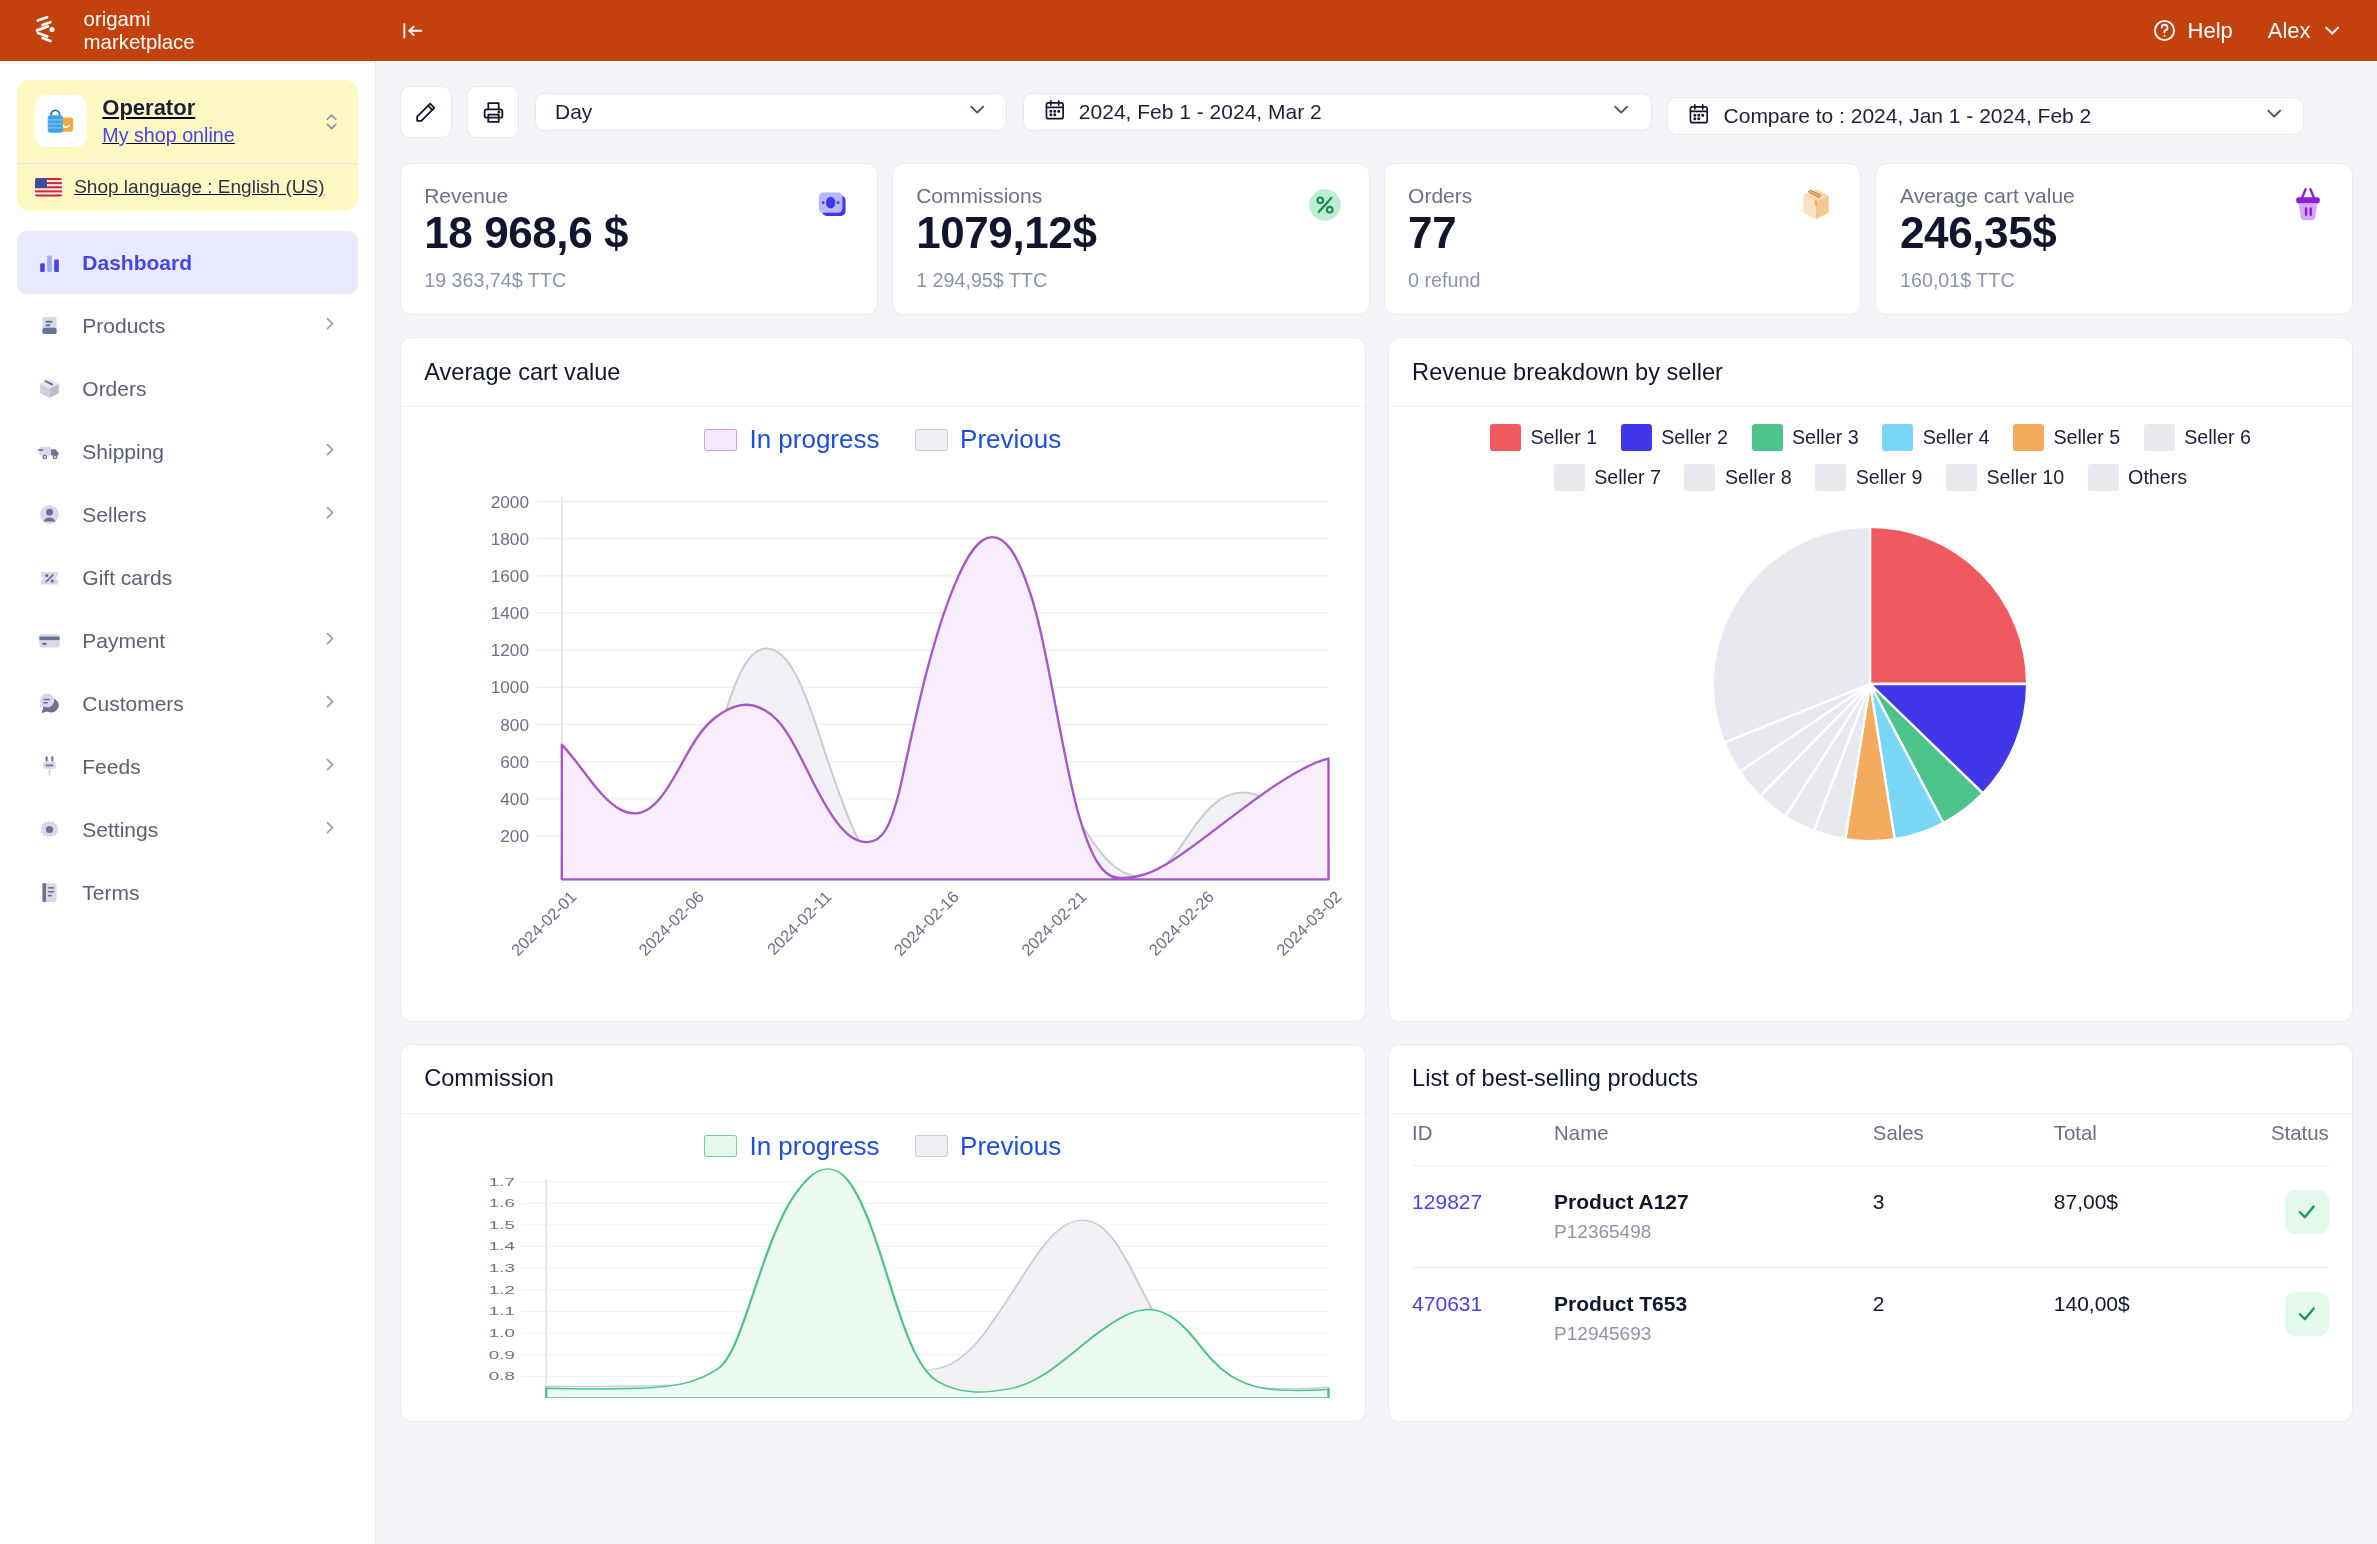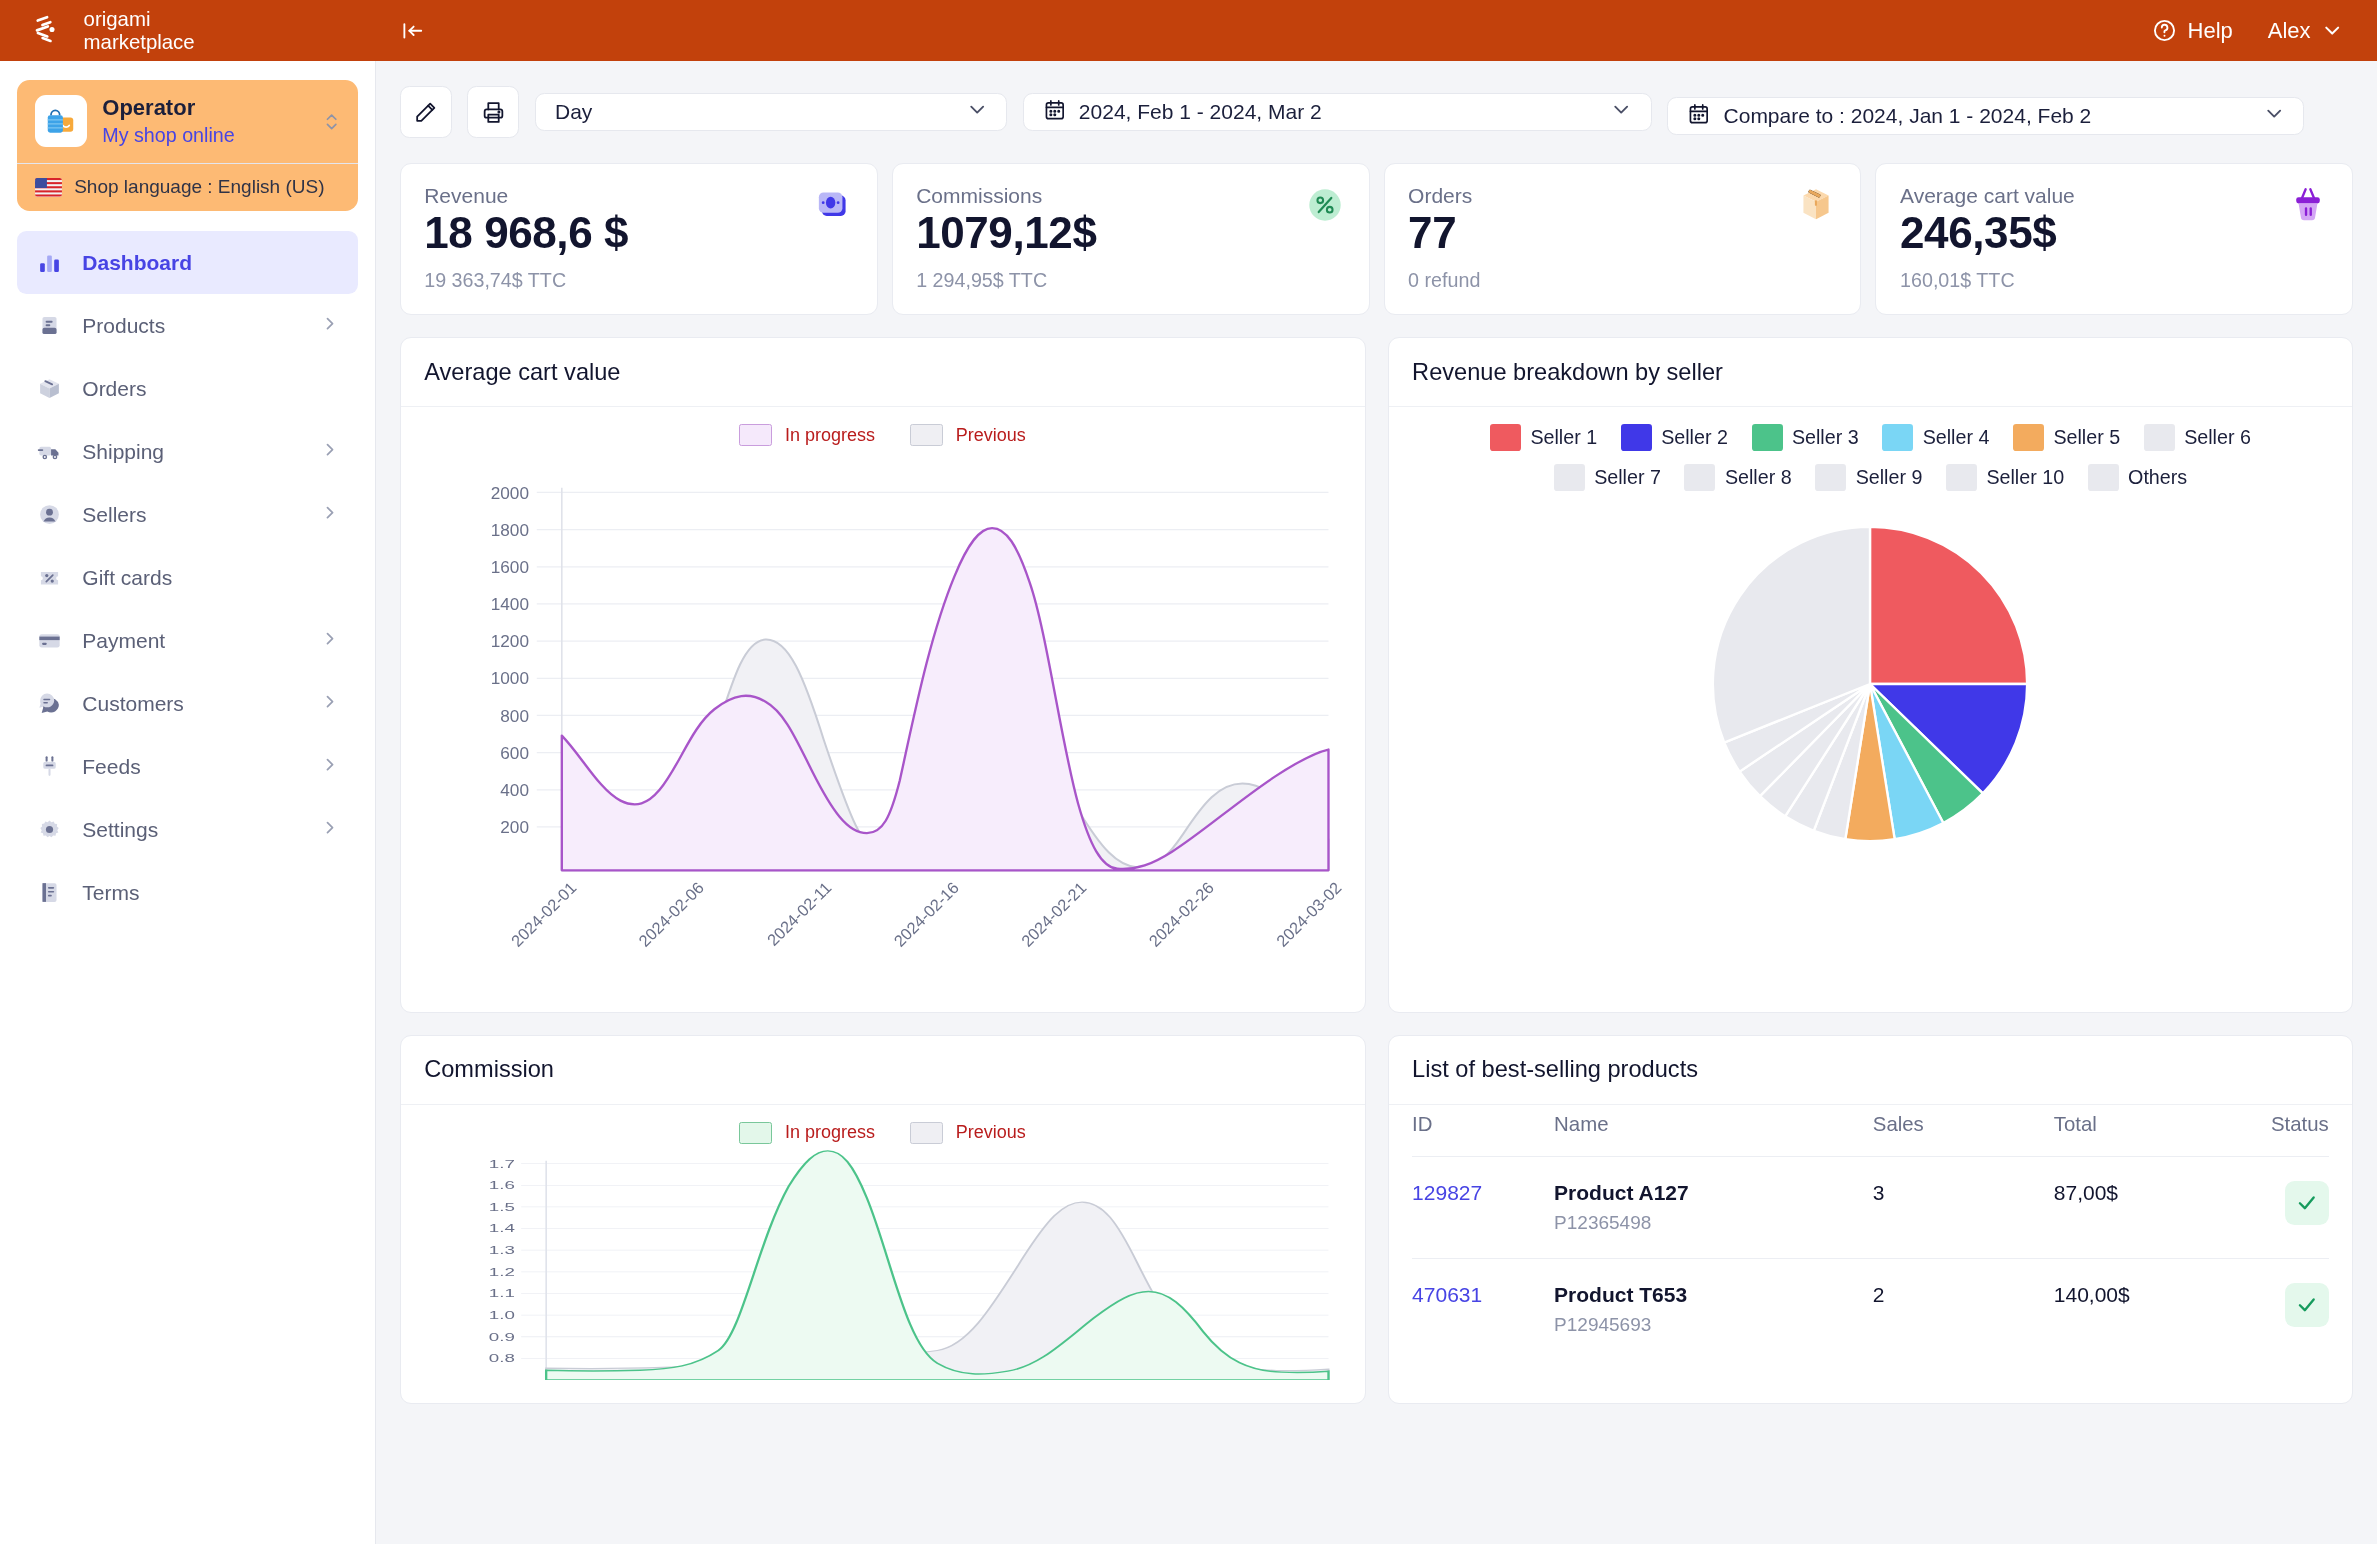--- a/index.html
+++ b/index.html
@@ -30,21 +30,21 @@
   .user-btn { display: flex; align-items: center; gap: 11px; color: #fff; font-size: 22px; cursor: pointer; }
 
   
   .shell { flex: 1; display: flex; min-height: 0; }
 
   
   .sidebar {
     width: 376px; flex: 0 0 376px; background: #fff;
     border-right: 0.8px solid #e6e8ee; padding: 19px 17.3px; overflow: hidden;
   }
-  .shop-card { background: #fdba74; border-radius: 12.6px; overflow: hidden; }
+  .shop-card { background: #fef9c3; border-radius: 12.6px; overflow: hidden; text-decoration: underline; }
   .shop-top { display: flex; align-items: center; gap: 15.7px; padding: 14px 17.3px; }
   .shop-avatar {
     width: 52px; height: 52px; flex: 0 0 52px; background: #fff; border-radius: 11px;
     display: flex; align-items: center; justify-content: center;
   }
   .shop-meta { flex: 1; min-width: 0; }
   .shop-name { font-size: 22px; font-weight: 700; color: #1b1f3b; line-height: 1.25; }
   .shop-sub { font-size: 19.7px; color: #4744e4; line-height: 1.3; margin-top: 1.6px; }
   .shop-chevrons { color: #8d93a8; font-size: 17.3px; line-height: 1; display:flex; flex-direction:column; }
   .shop-lang {
@@ -94,21 +94,21 @@
   .kpi-ico { position: absolute; top: 19px; right: 22px; width: 44px; height: 44px; }
 
   
   .grid2 { display: flex; gap: 22px; margin-top: 22px; }
   .panel { background: #fff; border: 0.8px solid #e9ebf1; border-radius: 11px; flex: 1; min-width: 0; }
   .panel-head { padding: 20.4px 23.6px; border-bottom: 0.8px solid #eef0f4; }
   .panel-title { font-size: 23.6px; color: #12152e; }
   .panel-body { padding: 17.3px 20.4px 20.4px 20.4px; }
 
   .legend { display: flex; justify-content: center; gap: 35px; align-items: center; }
-  .legend-item { display: flex; align-items: center; gap: 12.6px; font-size: 18px; color: #b91c1c; }
+  .legend-item { display: flex; align-items: center; gap: 12.6px; font-size: 26px; color: #1d4ed8; }
   .legend-swatch { width: 33px; height: 22px; border-radius: 2.4px; }
 
   .chart-wrap { position: relative; }
   .axis-label { font-size: 22px; fill: #6a7089; }
   .axis-label-rot { font-size: 21px; fill: #6a7089; }
 
   
   .pie-legend { display: flex; flex-direction: column; gap: 12.6px; align-items: center; }
   .pie-legend-row { display: flex; gap: 23.6px; align-items: center; justify-content: center; flex-wrap: nowrap; }
   .pl-item { display: flex; align-items: center; gap: 9.4px; font-size: 19.7px; color: #1b1f3b; white-space: nowrap; }

